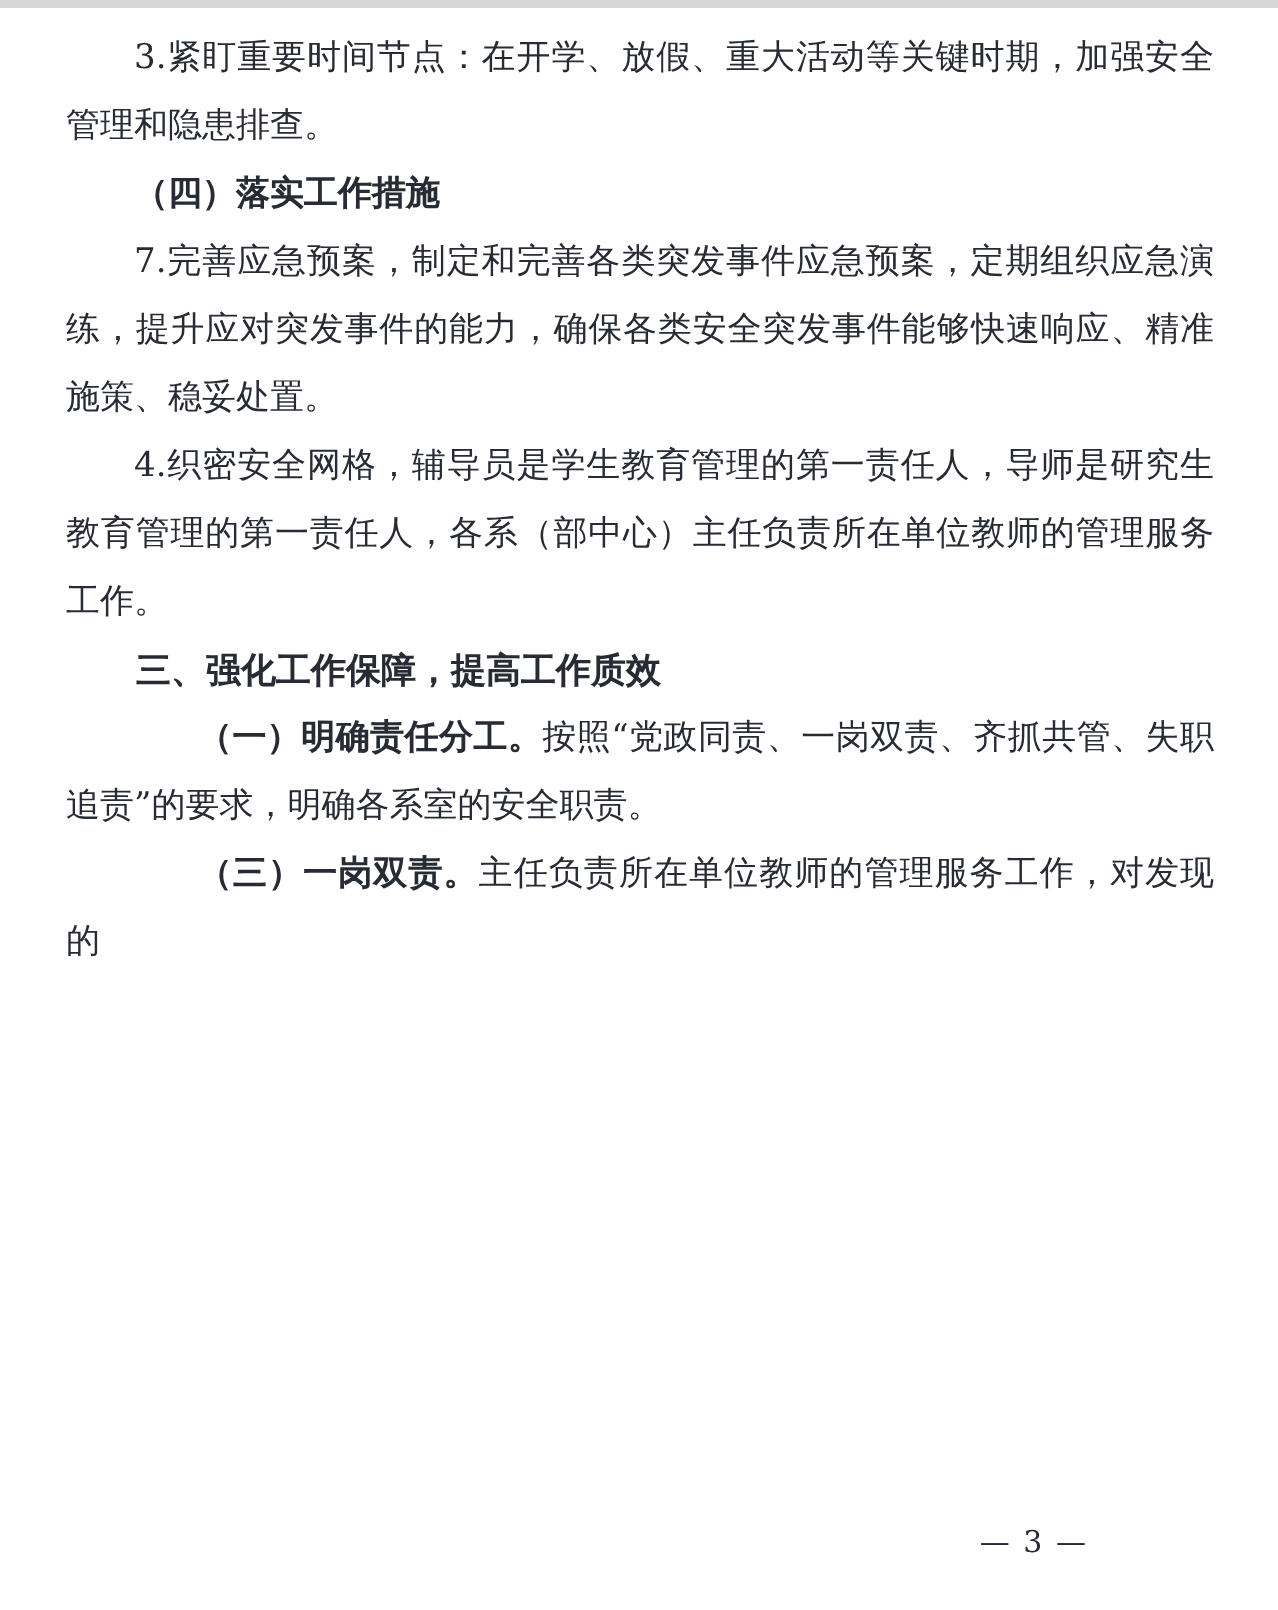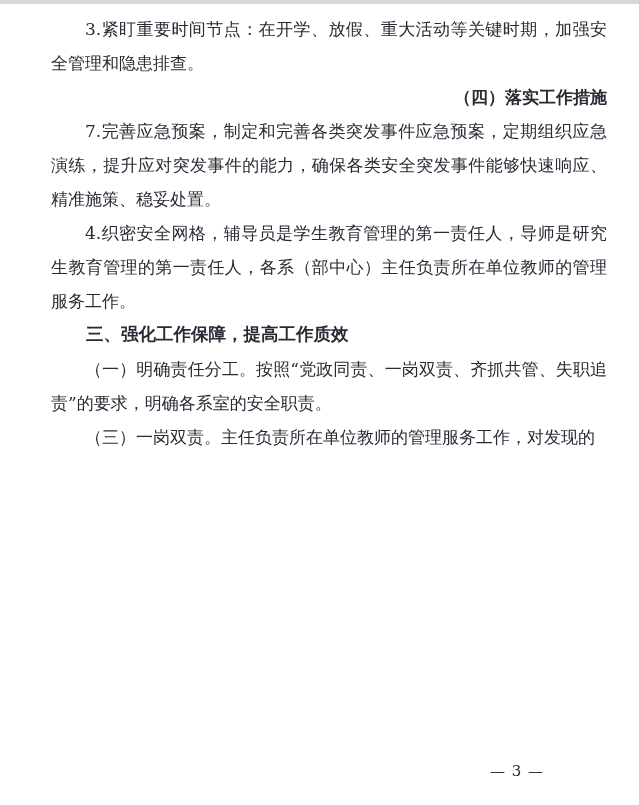--- a/index.html
+++ b/index.html
@@ -18,45 +18,46 @@
   .top-edge{
     height:4px;
     width:100%;
     background:var(--edge);
   }
   .page{
     position:relative;
     box-sizing:border-box;
     width:639px;
     height:791px;
-    padding:8px 32px 0 51px;
+    padding:8px 32px 0 33px;
     background:var(--bg);
   }
   .doc p{
     margin:0;
     font-family:"DejaVu Serif","Liberation Serif",serif;
     font-size:17px;
     line-height:34px;
     color:var(--text);
     text-align:justify;
     text-justify:inter-ideograph;
     text-indent:2em;
   }
   .doc p.heading-kai{
     font-weight:bold;
-    text-align:right;
+    text-align:left;
   }
   .doc p.heading-hei{
-    font-family:Liberation Mono, monospace;
+    font-family:Liberation Serif, serif;
     font-weight:bold;
     font-size:17.5px;
     text-align:left;
   }
   .doc .lead{
-    font-weight:400;
+    font-weight:700;
+    margin-left:32px;
   }
   .page-number{
     position:absolute;
     top:757px;
     right:95px;
     font-family:"DejaVu Serif","Liberation Serif",serif;
     font-size:15px;
     line-height:20px;
     color:var(--text);
     letter-spacing:1px;

